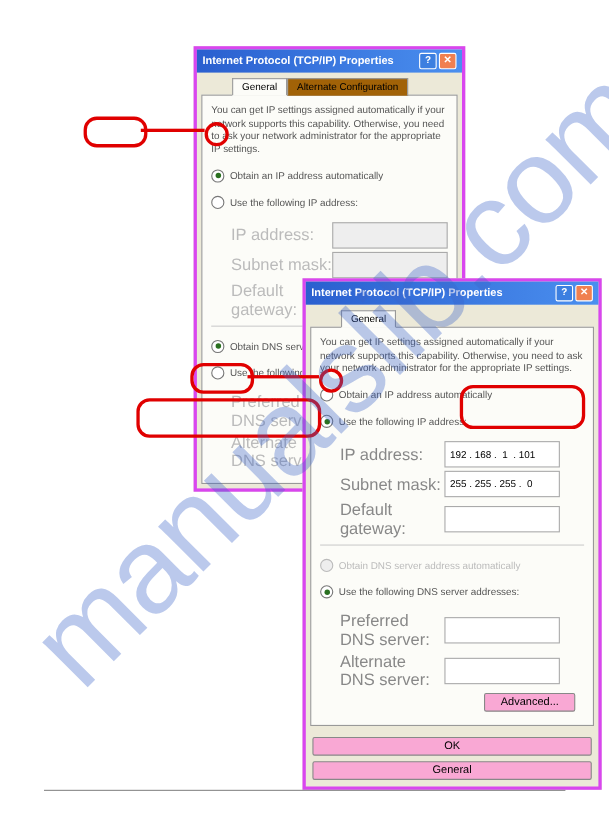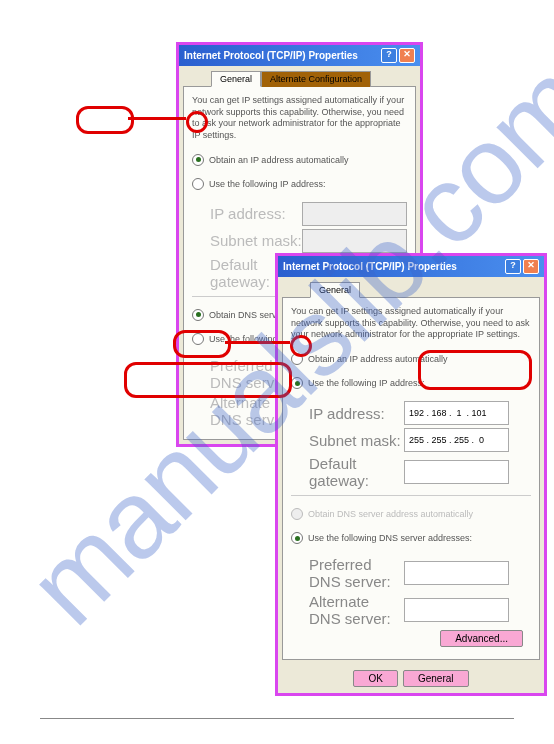--- a/index.html
+++ b/index.html
@@ -94,21 +94,21 @@
 .fieldlabel.dis { color: #bbb; }
 .ipbox {
   width: 95px;
   height: 14px;
   border: 1px solid #aaa;
   background: #fff;
   font-size: 9px;
   padding: 4px;
 }
 .ipbox.dis { background: #eee; }
-.btnrow { display: flex; justify-content: center; gap: 5px; padding: 6px; }
+.btnrow { display: flex; justify-content: center; gap: 5px; padding: 6px; flex-direction: column; }
 .btn {
   padding: 2px 14px;
   background: #f9a8d4;
   border: 1px solid #888;
   font-size: 10px;
   border-radius: 2px;
 }
 .advrow { display: flex; justify-content: flex-end; padding: 0 8px 4px 0; }
 hr.sep { border: none; border-top: 1px solid #ccc; margin: 6px 0; }
 .callout {

